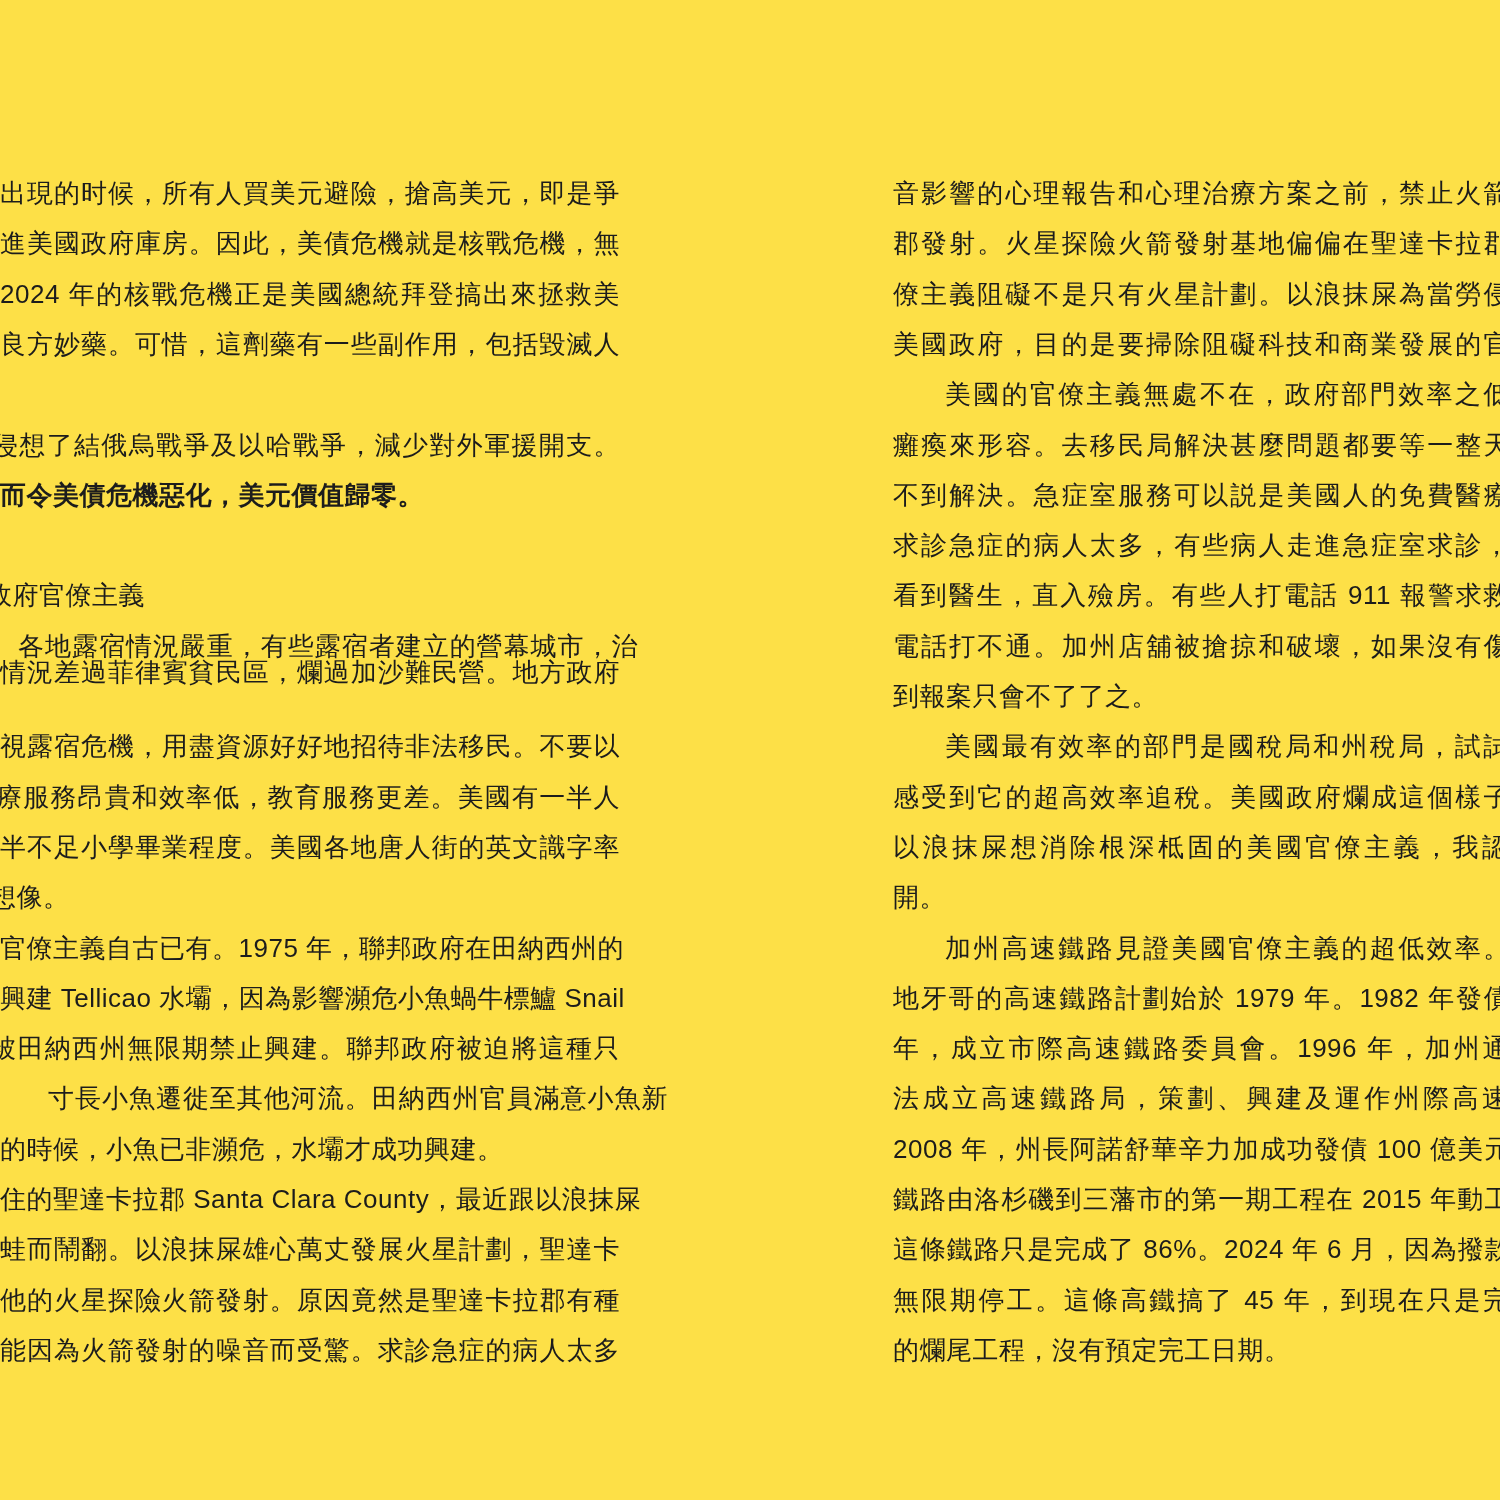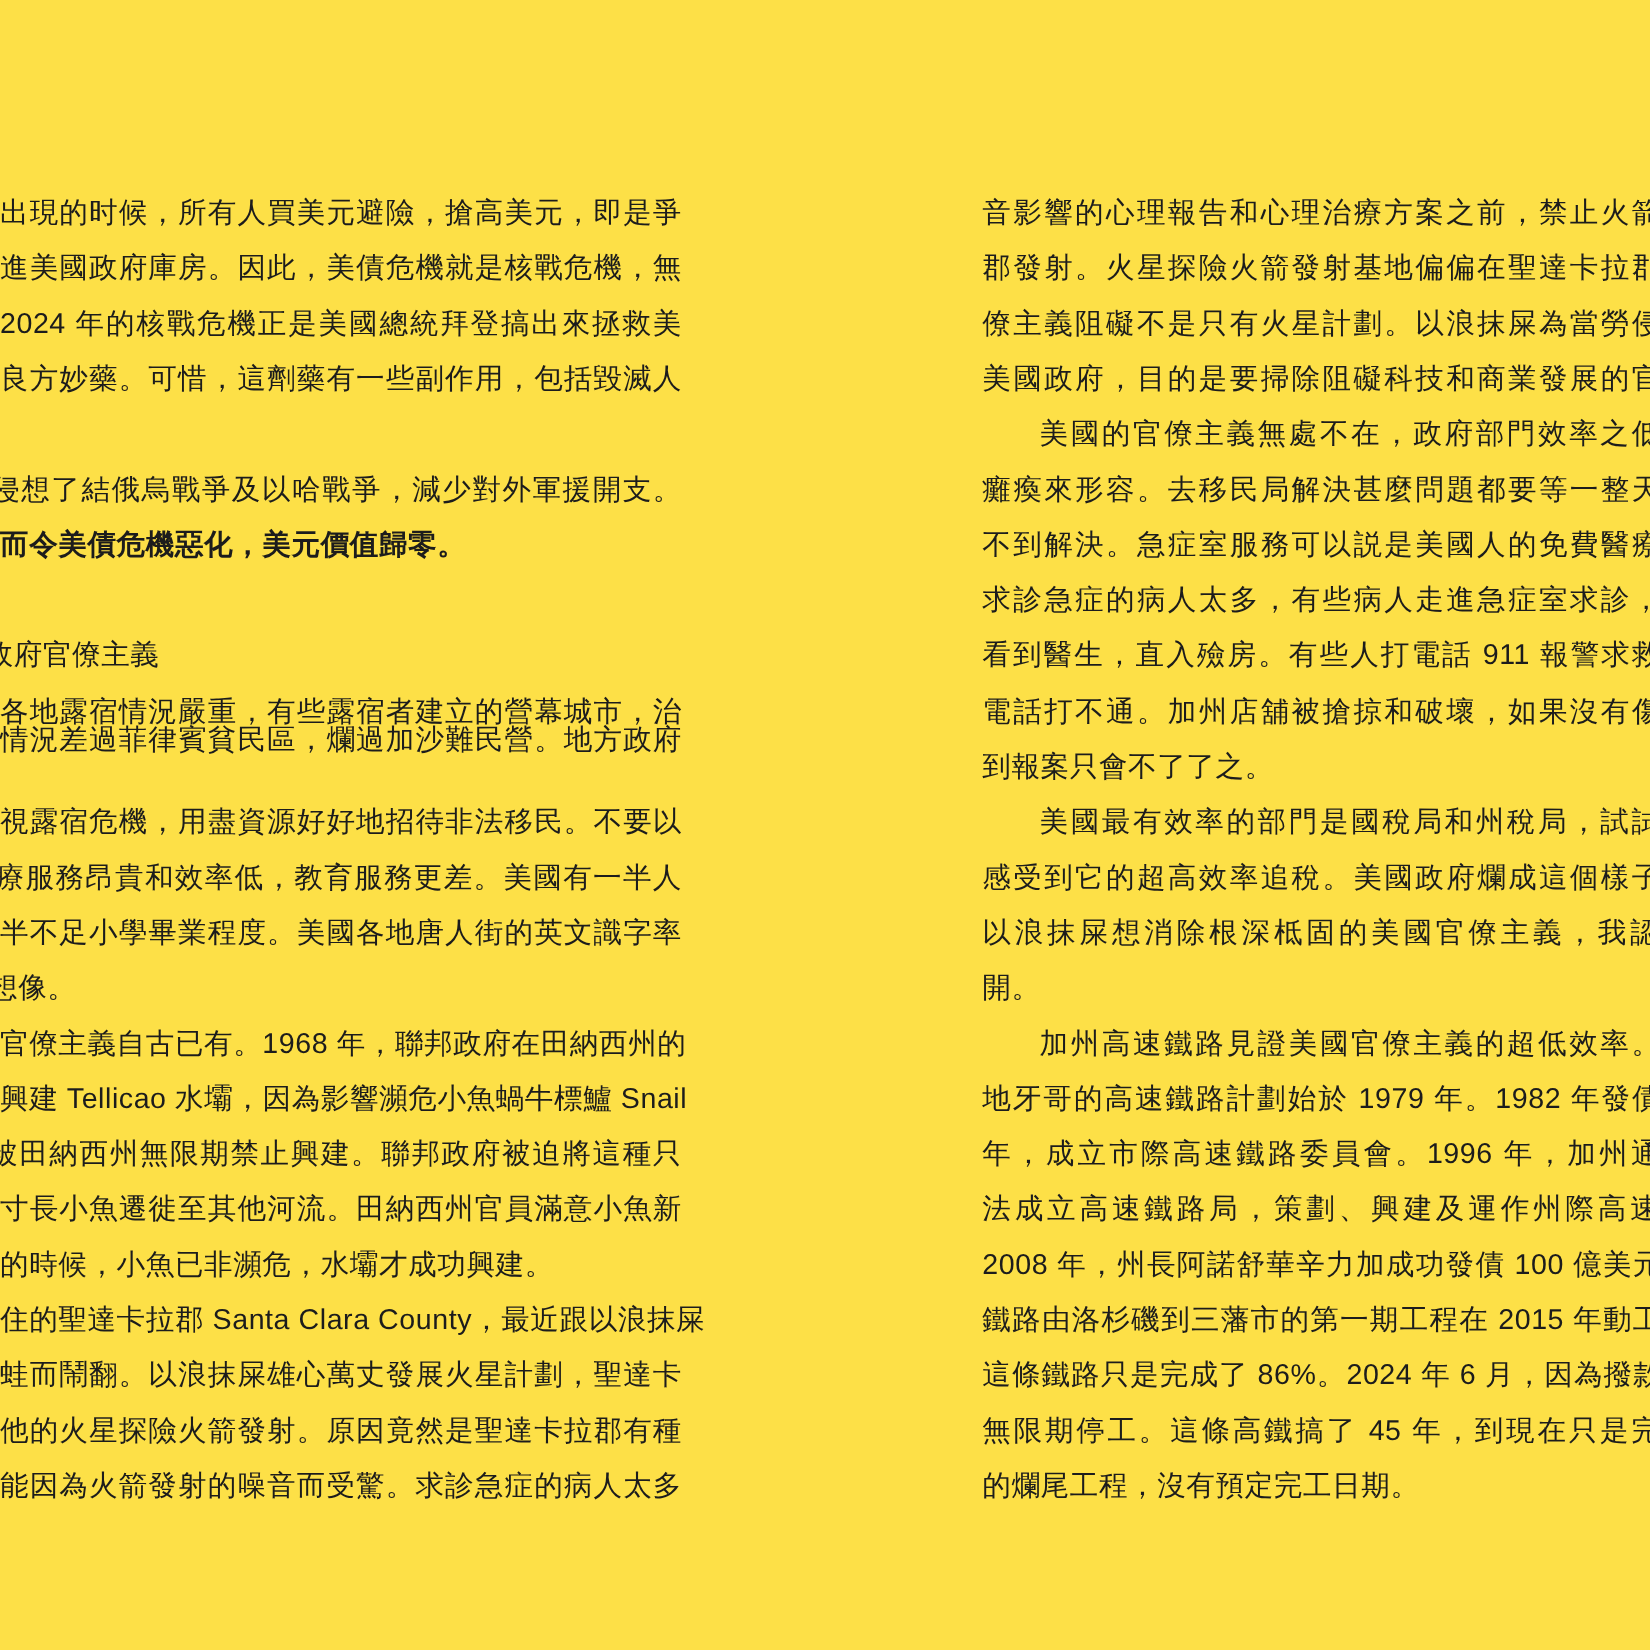--- a/index.html
+++ b/index.html
@@ -51,30 +51,30 @@
   <div class="column left" id="left-col">
       <div class="line col-left-line" style="top: 0px;">出現的时候，所有人買美元避險，搶高美元，即是爭</div>
       <div class="line col-left-line" style="top: 50.3px;">進美國政府庫房。因此，美債危機就是核戰危機，無</div>
       <div class="line col-left-line" style="top: 100.6px;">2024 年的核戰危機正是美國總統拜登搞出來拯救美</div>
       <div class="line col-left-line" style="top: 150.9px;">良方妙藥。可惜，這劑藥有一些副作用，包括毀滅人</div>
       <div class="line col-left-line" style="top: 201.2px;"></div>
       <div class="line col-left-line" style="top: 251.5px; left: -8px; width: 628px;">侵想了結俄烏戰爭及以哈戰爭，減少對外軍援開支。</div>
       <div class="line col-left-line last" style="top: 301.8px; font-weight: bold;">而令美債危機惡化，美元價值歸零。</div>
       <div class="line col-left-line" style="top: 352.1px;"></div>
       <div class="line col-left-line last" style="top: 402.4px; left: -14px; width: 634px;">政府官僚主義</div>
-      <div class="line col-left-line" style="top: 452.7px;">各地露宿情況嚴重，有些露宿者建立的營幕城市，治</div>
+      <div class="line col-left-line" style="top: 452.7px; margin-left: 18px;">各地露宿情況嚴重，有些露宿者建立的營幕城市，治</div>
       <div class="line col-left-line" style="top: 479px;">情況差過菲律賓貧民區，爛過加沙難民營。地方政府</div>
       <div class="line col-left-line" style="top: 553.3px;">視露宿危機，用盡資源好好地招待非法移民。不要以</div>
       <div class="line col-left-line" style="top: 603.6px; left: -4px; width: 624px;">療服務昂貴和效率低，教育服務更差。美國有一半人</div>
       <div class="line col-left-line" style="top: 653.9px;">半不足小學畢業程度。美國各地唐人街的英文識字率</div>
       <div class="line col-left-line last" style="top: 704.2px; left: -10px; width: 630px;">想像。</div>
-      <div class="line col-left-line" style="top: 754.5px;">官僚主義自古已有。1968 年，聯邦政府在田納西州的</div>
+      <div class="line col-left-line" style="top: 754.5px;">官僚主義自古已有。1975 年，聯邦政府在田納西州的</div>
       <div class="line col-left-line" style="top: 804.8px;">興建 Tellicao 水壩，因為影響瀕危小魚蝸牛標鱸 Snail</div>
       <div class="line col-left-line" style="top: 855.1px; left: -10px; width: 630px;">被田納西州無限期禁止興建。聯邦政府被迫將這種只</div>
-      <div class="line col-left-line" style="top: 905.4px;">寸長小魚遷徙至其他河流。田納西州官員滿意小魚新</div>
+      <div class="line col-left-line" style="top: 905.4px; padding-left: 48px;">寸長小魚遷徙至其他河流。田納西州官員滿意小魚新</div>
       <div class="line col-left-line last" style="top: 955.7px;">的時候，小魚已非瀕危，水壩才成功興建。</div>
       <div class="line col-left-line" style="top: 1006px;">住的聖達卡拉郡 Santa Clara County，最近跟以浪抹屎</div>
       <div class="line col-left-line" style="top: 1056.3px;">蛙而鬧翻。以浪抹屎雄心萬丈發展火星計劃，聖達卡</div>
       <div class="line col-left-line" style="top: 1106.6px;">他的火星探險火箭發射。原因竟然是聖達卡拉郡有種</div>
       <div class="line col-left-line" style="top: 1156.9px;">能因為火箭發射的噪音而受驚。求診急症的病人太多</div>
     </div>
   <div class="column right" id="right-col">
       <div class="line col-right-line" style="top: 0px;">音影響的心理報告和心理治療方案之前，禁止火箭在</div>
       <div class="line col-right-line" style="top: 50.3px;">郡發射。火星探險火箭發射基地偏偏在聖達卡拉郡。</div>
       <div class="line col-right-line" style="top: 100.6px;">僚主義阻礙不是只有火星計劃。以浪抹屎為當勞侵站</div>

